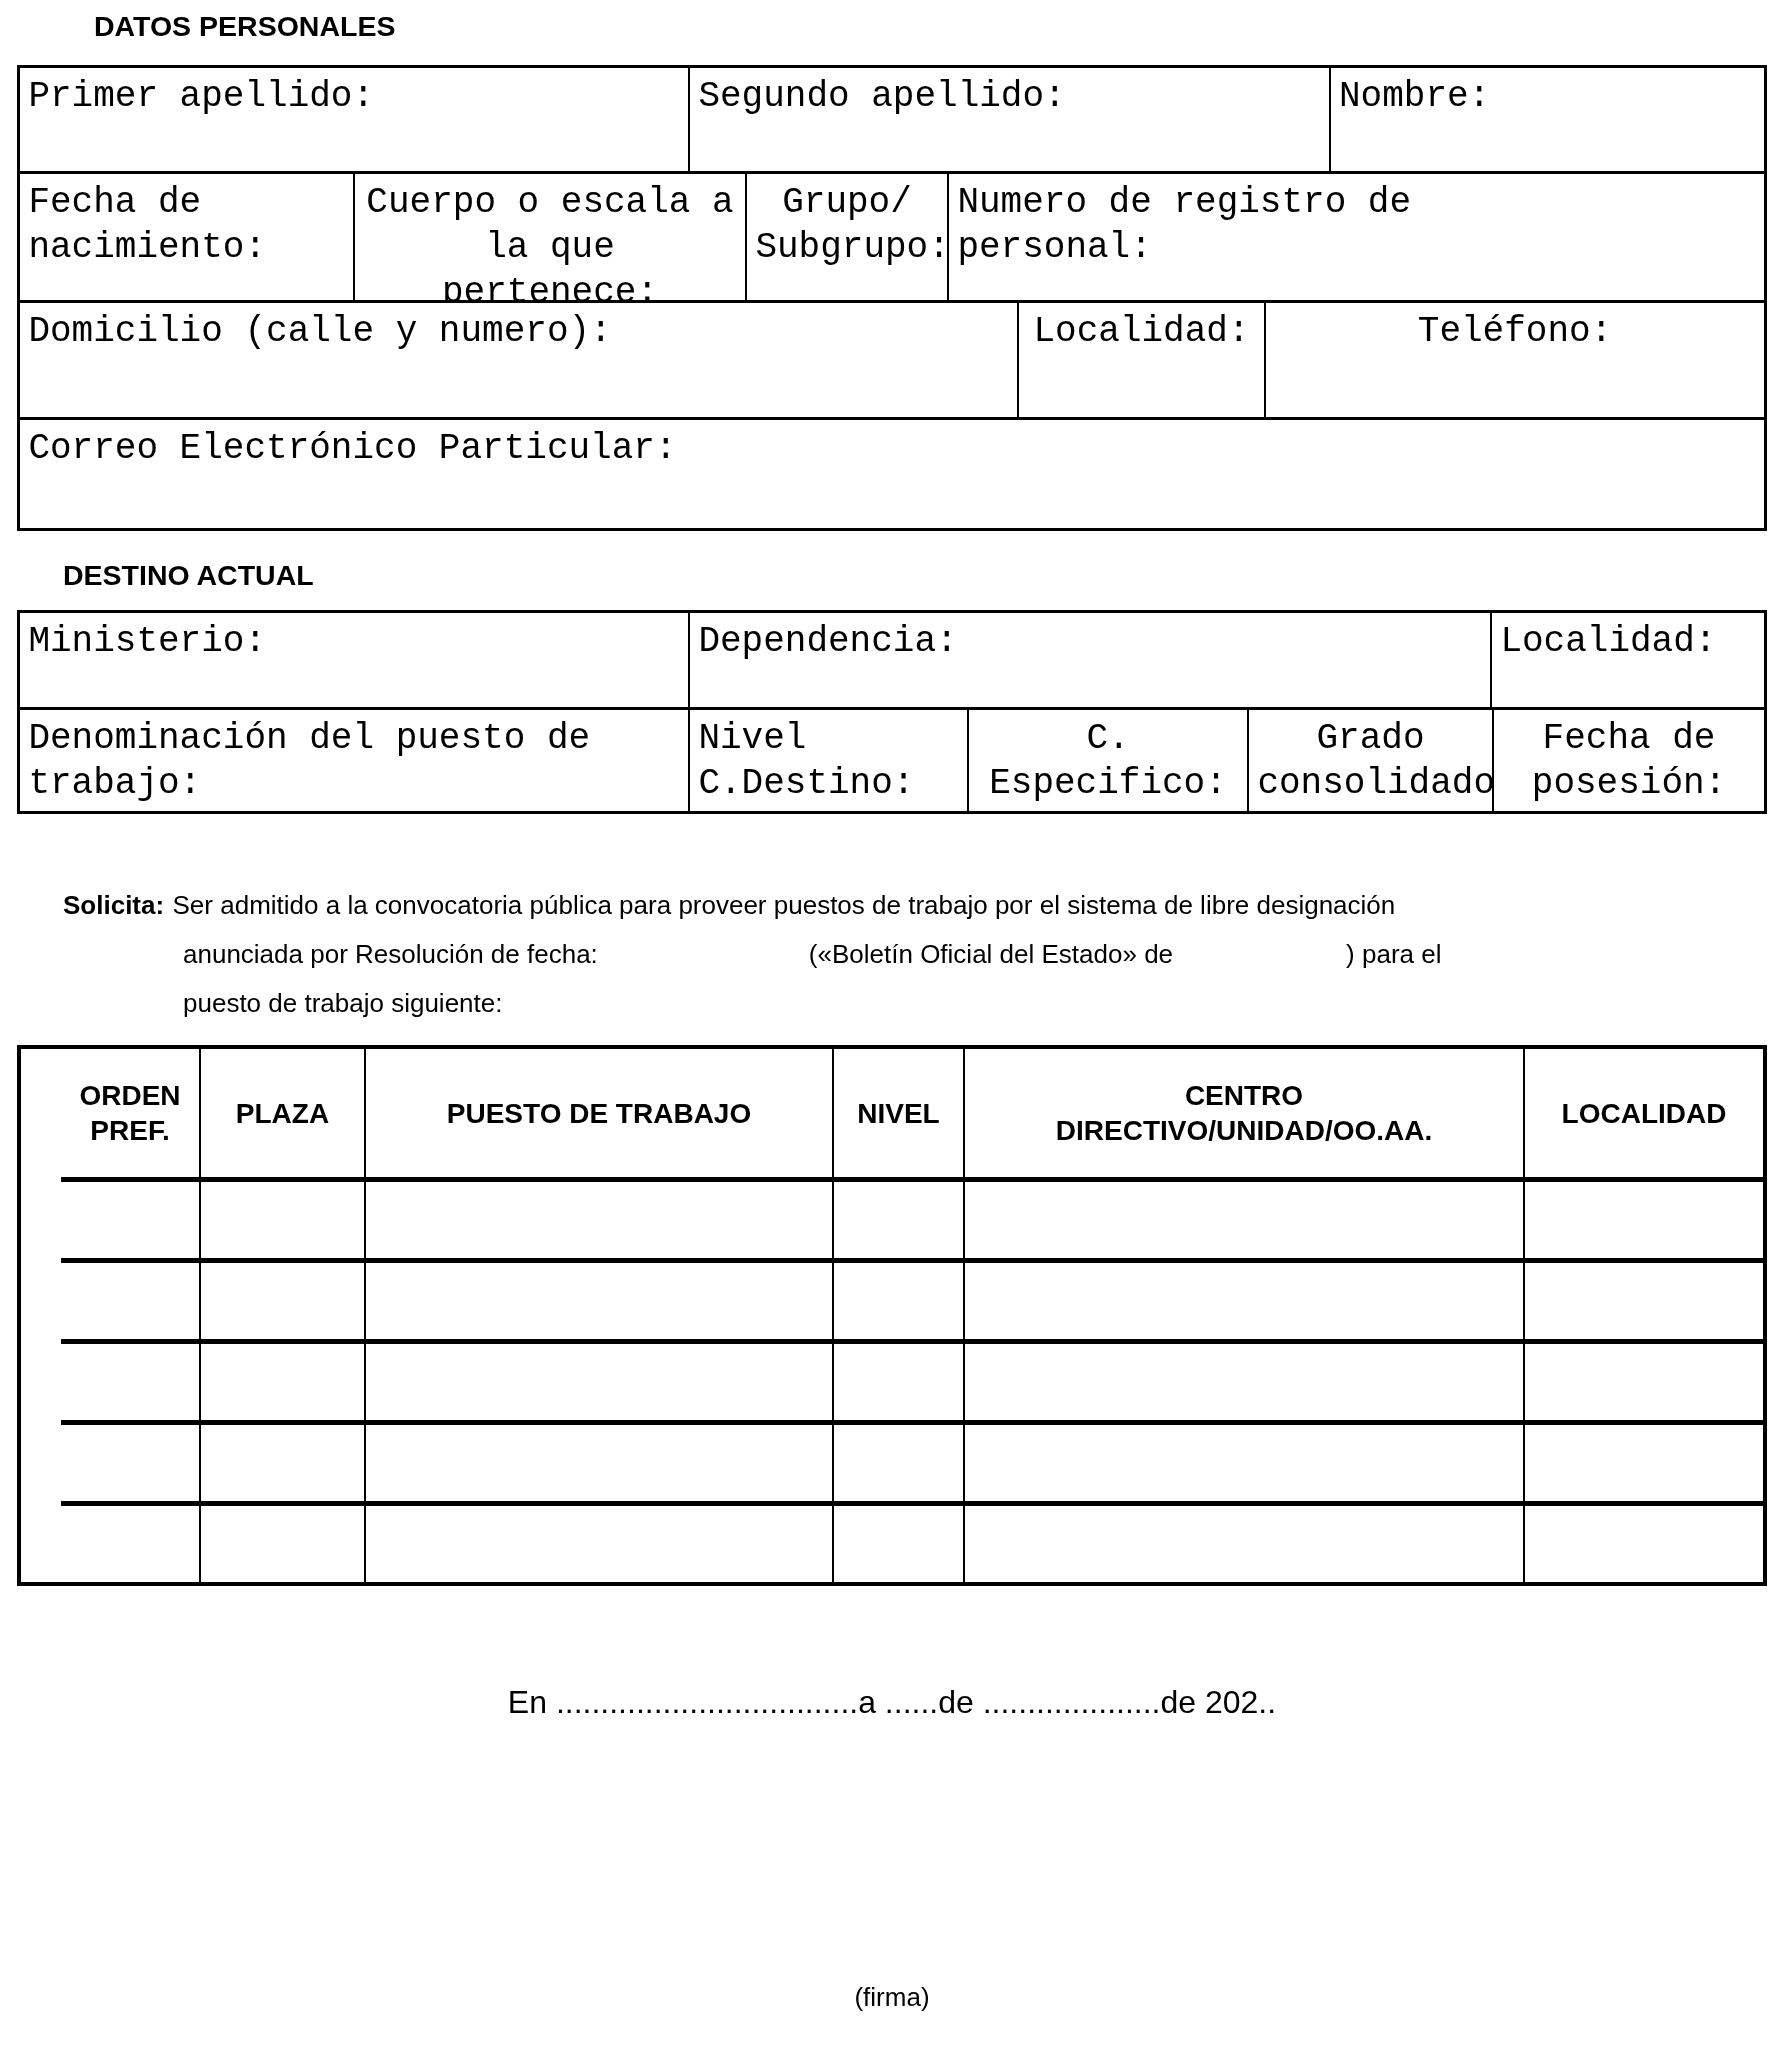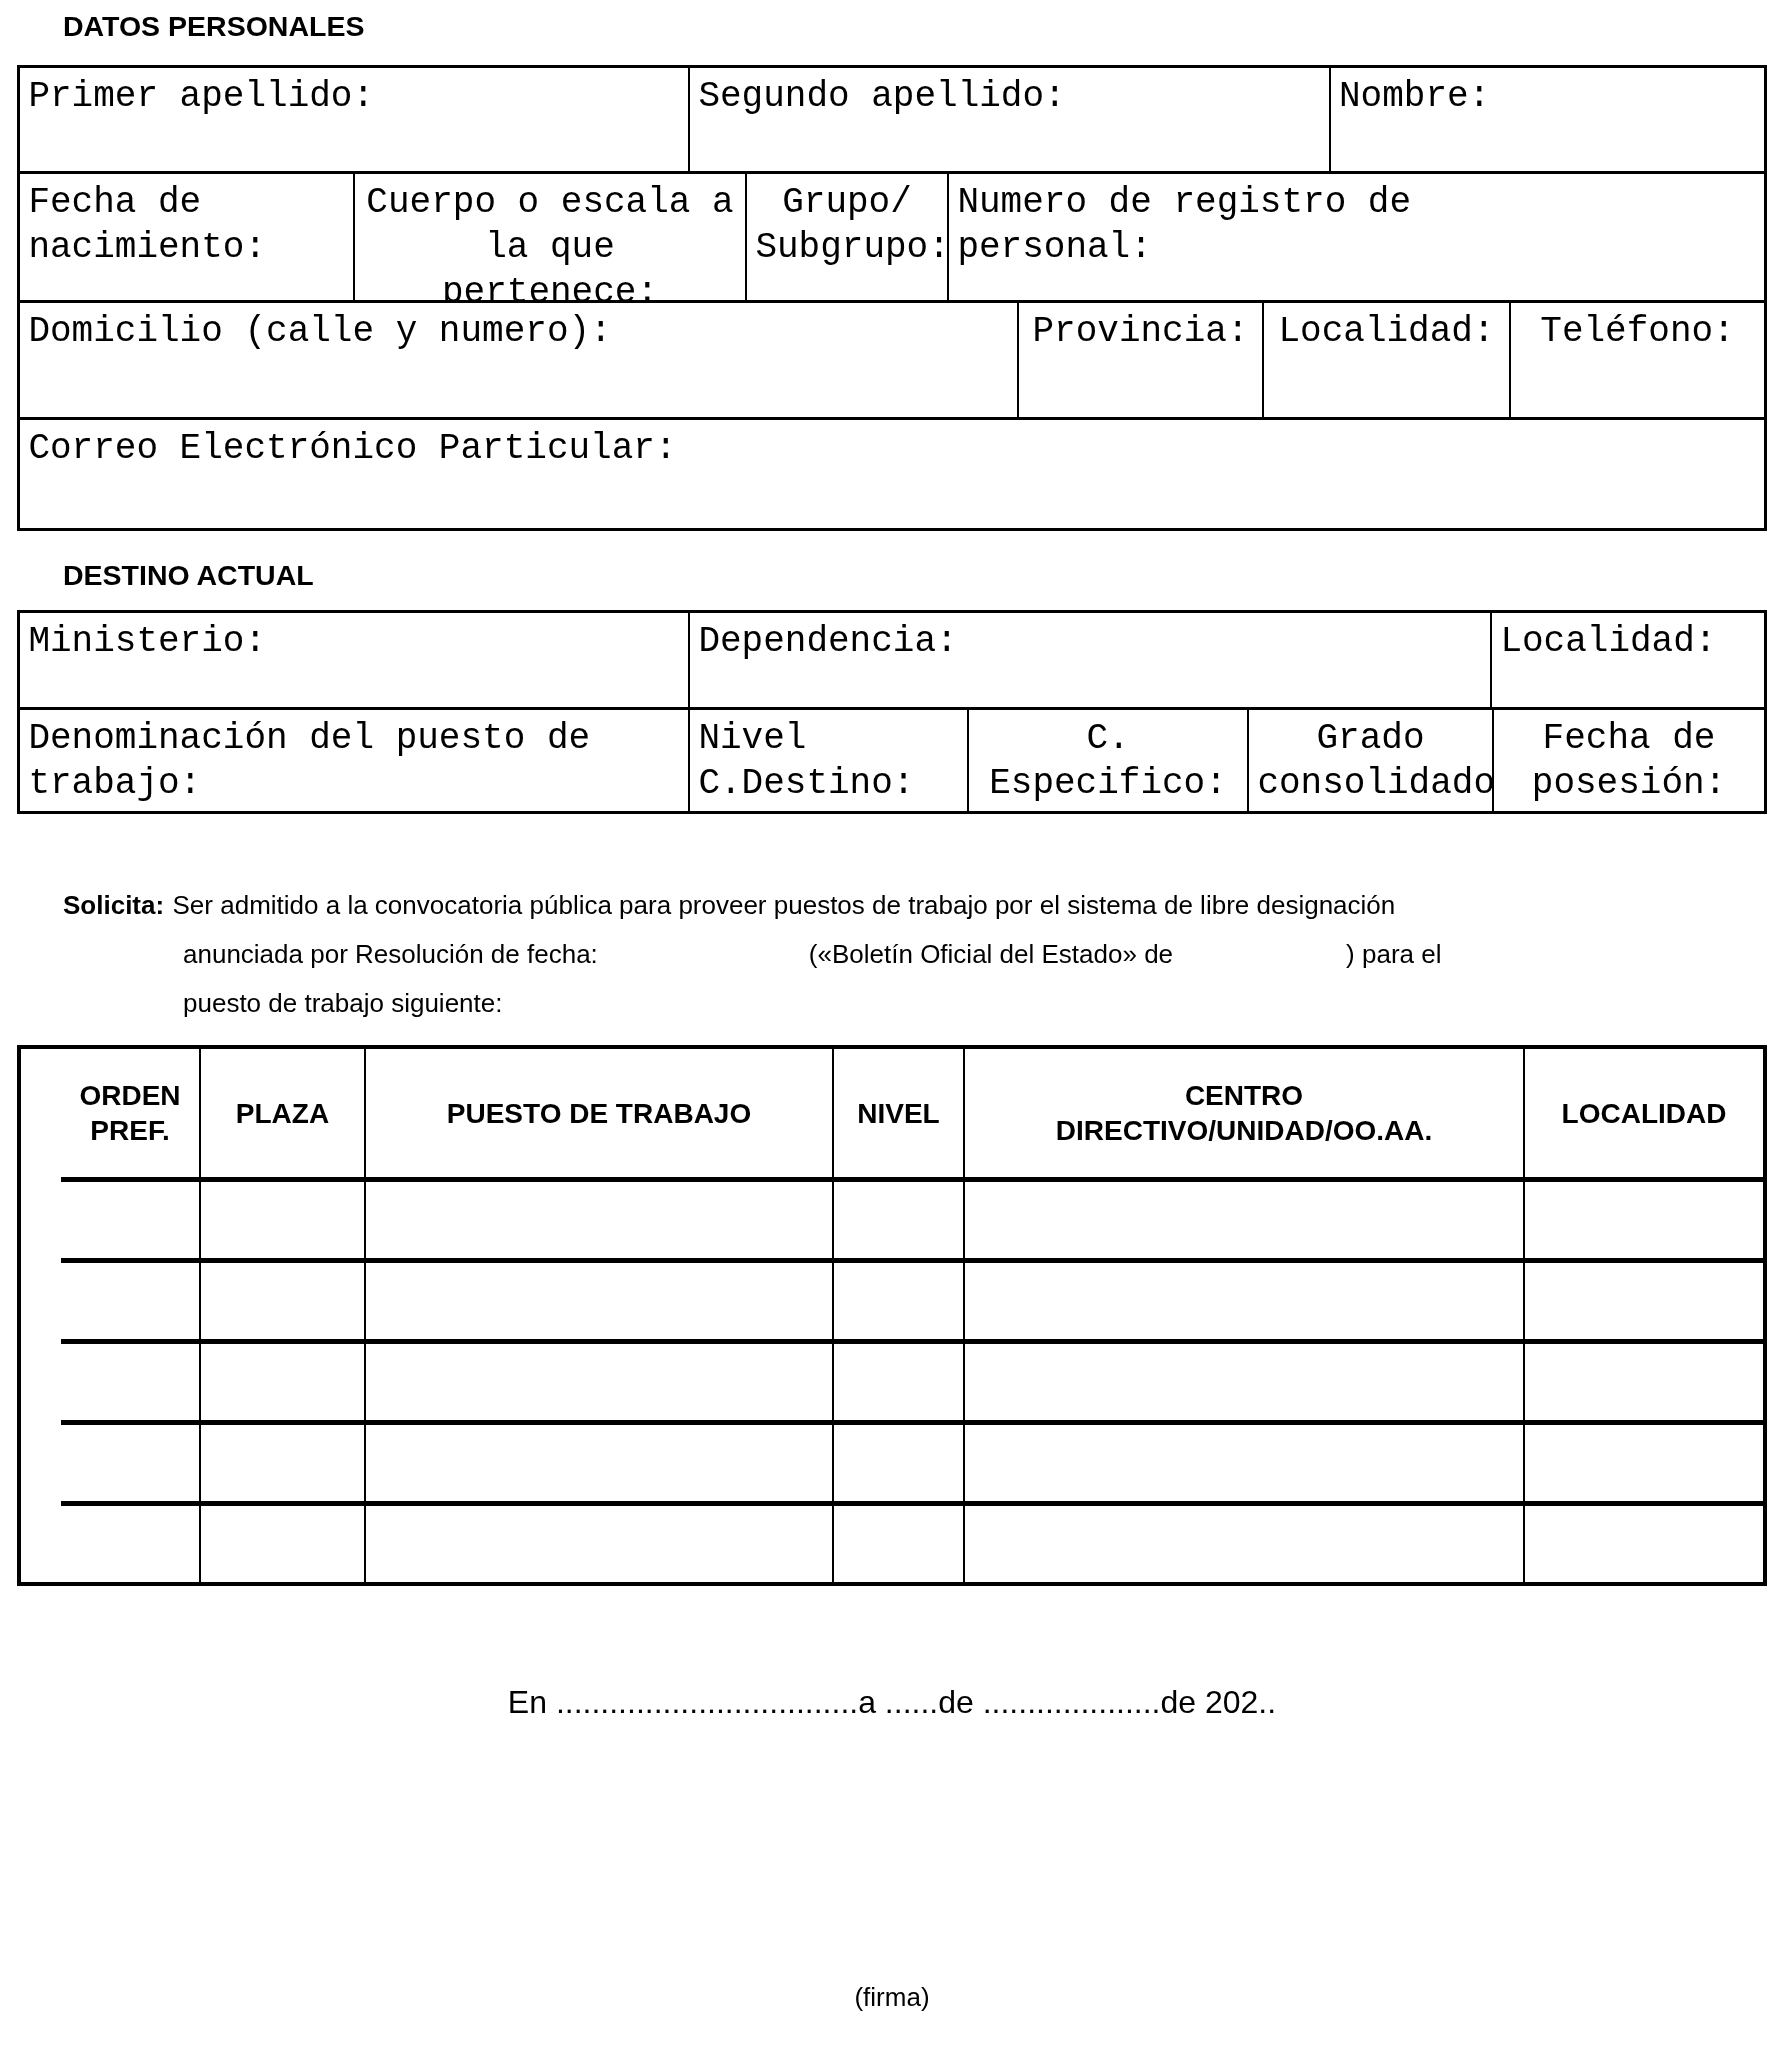--- a/index.html
+++ b/index.html
@@ -16,21 +16,21 @@
     background: #ffffff;
     overflow: hidden;
   }
   .sec-title {
     position: absolute;
     left: 63px;
     font-weight: bold;
     font-size: 28.5px;
     letter-spacing: 0px;
   }
-  #title-dp { top: 10px; }
+  #title-dp { top: 10px; margin-left: 31px; }
   #title-da { top: 559px; }
 
   
   .ftable {
     position: absolute;
     left: 17px;
     width: 1750px;
     border: 3.4px solid #000;
     background: #fff;
   }
@@ -144,21 +144,20 @@
       <div class="fcell cB2">Fecha de nacimiento:</div>
       <div class="fcell cB3 center pre">Cuerpo o escala a la que
 pertenece:</div>
       <div class="fcell cB4 center pre">Grupo/
 Subgrupo:</div>
       <div class="fcell cB5 pre">Numero de registro de
 personal:</div>
     </div>
     <div class="frow r3">
       <div class="fcell cC1">Domicilio (calle y numero):</div>
-      <div class="fcell cC2 center">Provincia:</div>
       <div class="fcell cC3 center">Localidad:</div>
       <div class="fcell cC4 center">Teléfono:</div>
     </div>
     <div class="frow r4">
       <div class="fcell cD1">Correo Electrónico Particular:</div>
     </div>
   </div>
 
   <div class="sec-title" id="title-da">DESTINO ACTUAL</div>
 

